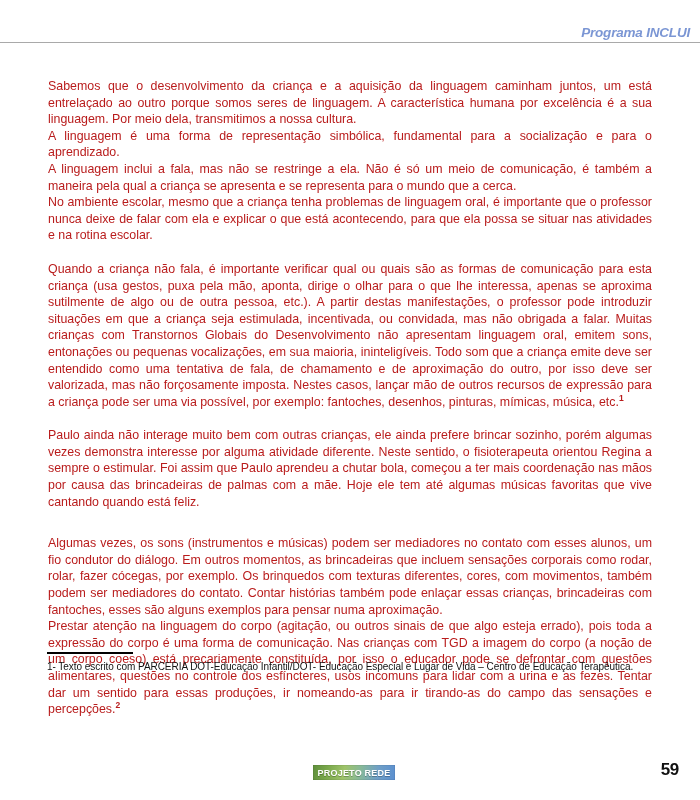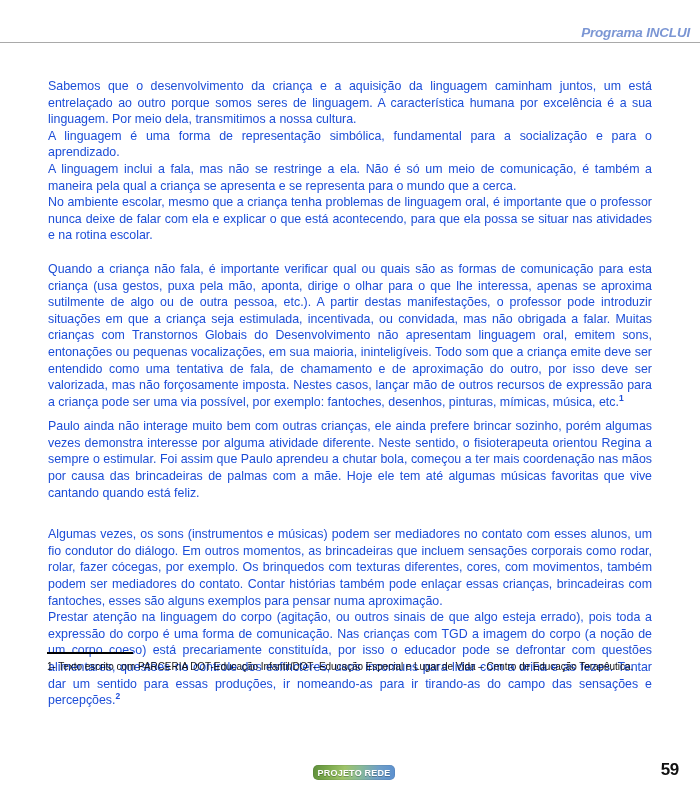--- a/index.html
+++ b/index.html
@@ -59,34 +59,34 @@
     top: 78px;
     left: 48px;
     width: 604px;
   }
   .para {
     font-size: 12.4px;
     line-height: 16.6px;
     text-align: justify;
     text-justify: inter-word;
     margin: 0 0 15px 0;
-    color: #1d4ed8;
+    color: #b91c1c;
     hyphens: none;
   }
   .para:last-child { margin-bottom: 0; }
   sup.fn {
     font-size: 8.5px;
     vertical-align: super;
     line-height: 0;
     font-weight: bold;
   }
 
   
   .para.p1 { margin-bottom: 17px; }
-  .para.p2 { margin-bottom: 8px; }
+  .para.p2 { margin-bottom: 17px; }
   .para.p3 { margin-bottom: 25px; }
   .para.p4 { margin-bottom: 16px; }
 
   
   .footnotes {
     position: absolute;
     left: 47px;
     top: 652px;
     width: 604px;
   }
@@ -104,21 +104,21 @@
     letter-spacing: -0.05px;
   }
 
   
   .footer-logo {
     position: absolute;
     left: 313px;
     top: 765px;
     width: 82px;
     height: 15px;
-    border-radius: 5px;
+    border-radius: 0;
     background: linear-gradient(100deg, #5f8f3c 0%, #7aa84b 18%, #9ec36a 38%, #86b89a 58%, #6f9fc6 78%, #5b8fd0 100%);
     display: flex;
     align-items: center;
     justify-content: center;
     box-shadow: 0 0 0 0.5px rgba(0,0,0,0.12) inset;
   }
   .footer-logo-text {
     font-family: "Liberation Sans", sans-serif;
     font-weight: bold;
     font-size: 9px;

